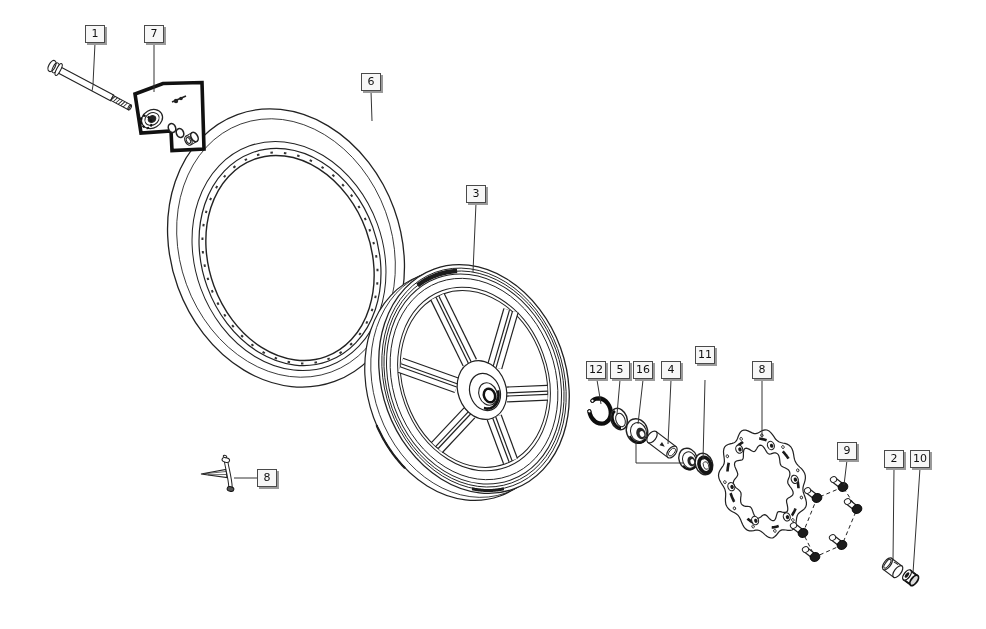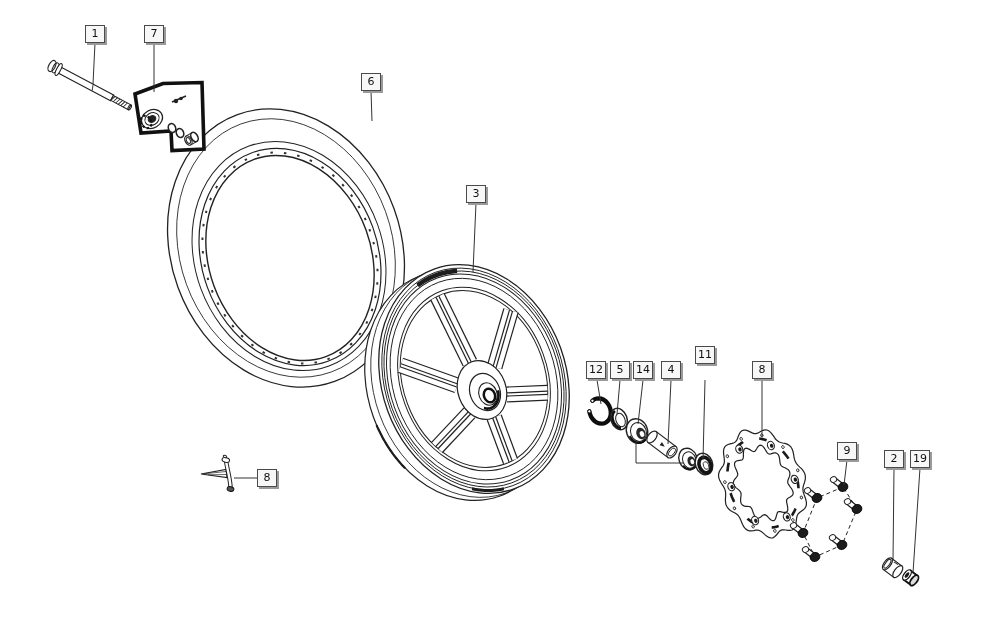--- a/index.html
+++ b/index.html
@@ -279,21 +279,21 @@
       <line x1="257" y1="478" x2="234" y2="478"></line>
     </g>
   </svg>
 
   <div class="callout" style="left:85px;top:25px">1</div>
   <div class="callout" style="left:144px;top:25px">7</div>
   <div class="callout" style="left:361px;top:73px">6</div>
   <div class="callout" style="left:466px;top:185px">3</div>
   <div class="callout" style="left:586px;top:361px">12</div>
   <div class="callout" style="left:610px;top:361px">5</div>
-  <div class="callout" style="left:633px;top:361px">14</div>
+  <div class="callout" style="left:633px;top:361px">16</div>
   <div class="callout" style="left:661px;top:361px">4</div>
   <div class="callout" style="left:695px;top:346px">11</div>
   <div class="callout" style="left:752px;top:361px">8</div>
   <div class="callout" style="left:837px;top:442px">9</div>
   <div class="callout" style="left:884px;top:450px">2</div>
-  <div class="callout" style="left:910px;top:450px">19</div>
+  <div class="callout" style="left:910px;top:450px">10</div>
   <div class="callout" style="left:257px;top:469px">8</div>
 </div>
 
 </body></html>

